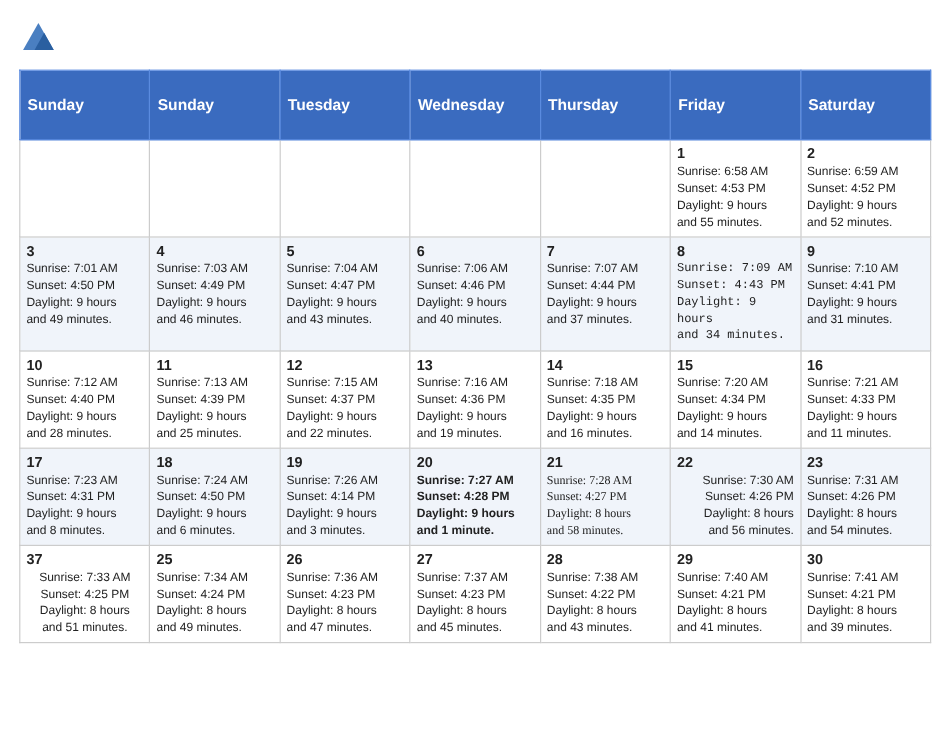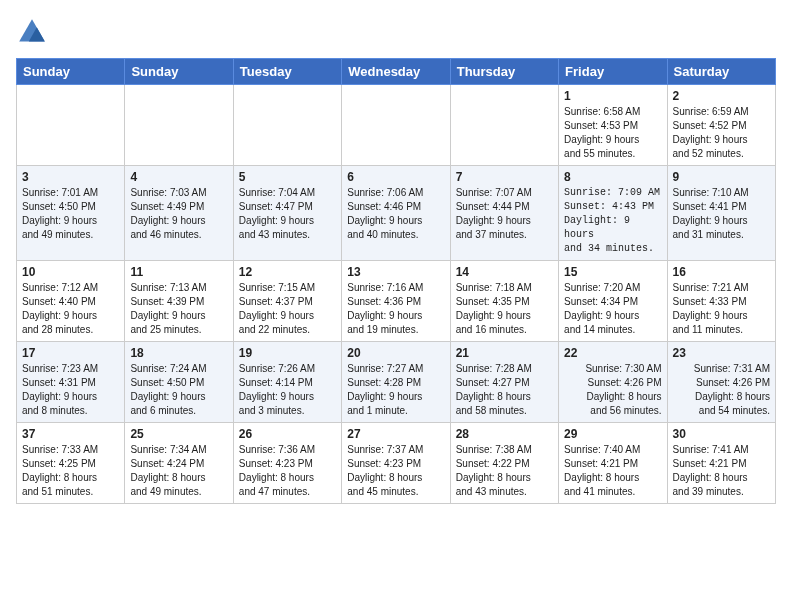--- a/index.html
+++ b/index.html
@@ -60,21 +60,21 @@
     table {
       width: 100%;
       border-collapse: collapse;
       table-layout: fixed;
     }
     thead tr th {
       background: #3a6bbf;
       color: #fff;
       font-size: 13px;
       font-weight: bold;
-      padding: 5px 6px;
+      padding: 21px 6px;
       text-align: left;
       border: 1px solid #5a8bdf;
     }
     tbody tr td {
       border: 1px solid #ccc;
       vertical-align: top;
       padding: 4px 5px;
       font-size: 10.5px;
       color: #222;
       height: 78px;
@@ -274,51 +274,51 @@
           </td>
           <td>
             <span class="day-num">19</span>
             <div class="day-info" style="white-space: pre-line;">Sunrise: 7:26 AM
 Sunset: 4:14 PM
 Daylight: 9 hours
 and 3 minutes.</div>
           </td>
           <td>
             <span class="day-num">20</span>
-            <div class="day-info" style="white-space: pre-line;">Sunrise: 7:27 AM
+            <div class="day-info" style="white-space: pre-line; font-weight: bold;">Sunrise: 7:27 AM
 Sunset: 4:28 PM
 Daylight: 9 hours
 and 1 minute.</div>
           </td>
           <td>
             <span class="day-num">21</span>
-            <div class="day-info" style="white-space: pre-line;">Sunrise: 7:28 AM
+            <div class="day-info" style="white-space: pre-line; font-family: Liberation Serif, serif;">Sunrise: 7:28 AM
 Sunset: 4:27 PM
 Daylight: 8 hours
 and 58 minutes.</div>
           </td>
           <td>
             <span class="day-num">22</span>
             <div class="day-info" style="white-space: pre-line; text-align: right;">Sunrise: 7:30 AM
 Sunset: 4:26 PM
 Daylight: 8 hours
 and 56 minutes.</div>
           </td>
           <td>
             <span class="day-num">23</span>
-            <div class="day-info" style="white-space: pre-line; text-align: right;">Sunrise: 7:31 AM
+            <div class="day-info" style="white-space: pre-line;">Sunrise: 7:31 AM
 Sunset: 4:26 PM
 Daylight: 8 hours
 and 54 minutes.</div>
           </td>
         </tr>
         <tr>
           <td>
             <span class="day-num">37</span>
-            <div class="day-info" style="white-space: pre-line;">Sunrise: 7:33 AM
+            <div class="day-info" style="white-space: pre-line; text-align: center;">Sunrise: 7:33 AM
 Sunset: 4:25 PM
 Daylight: 8 hours
 and 51 minutes.</div>
           </td>
           <td>
             <span class="day-num">25</span>
             <div class="day-info" style="white-space: pre-line;">Sunrise: 7:34 AM
 Sunset: 4:24 PM
 Daylight: 8 hours
 and 49 minutes.</div>

